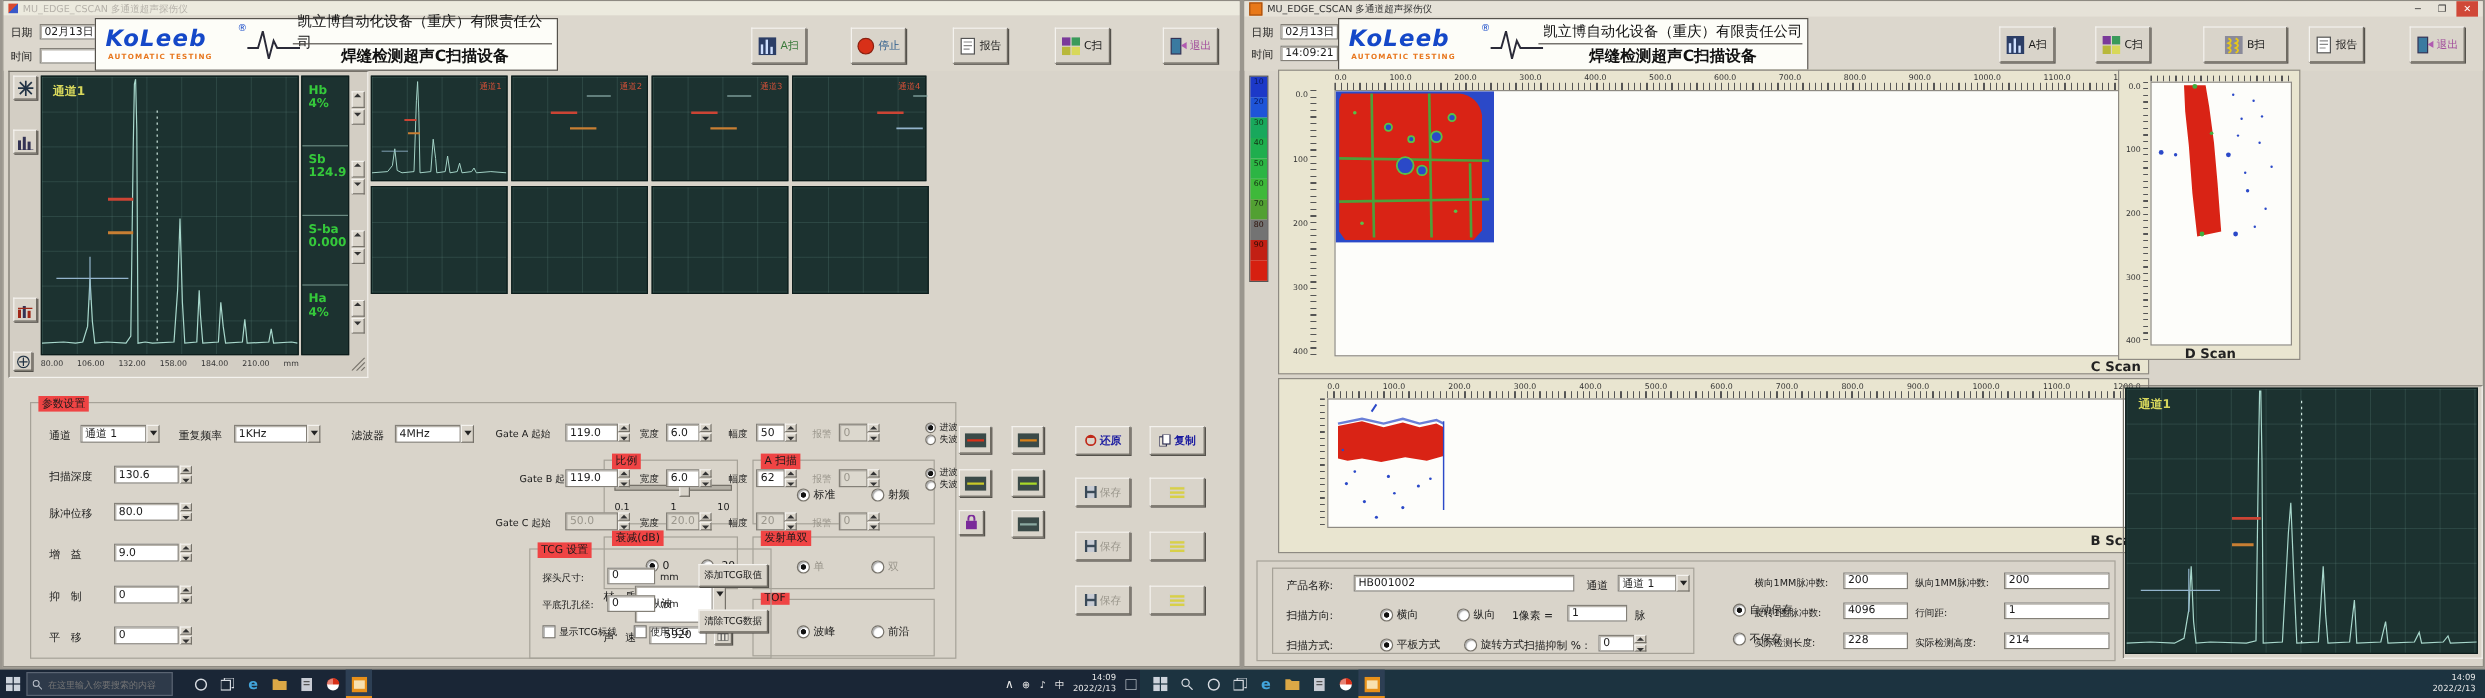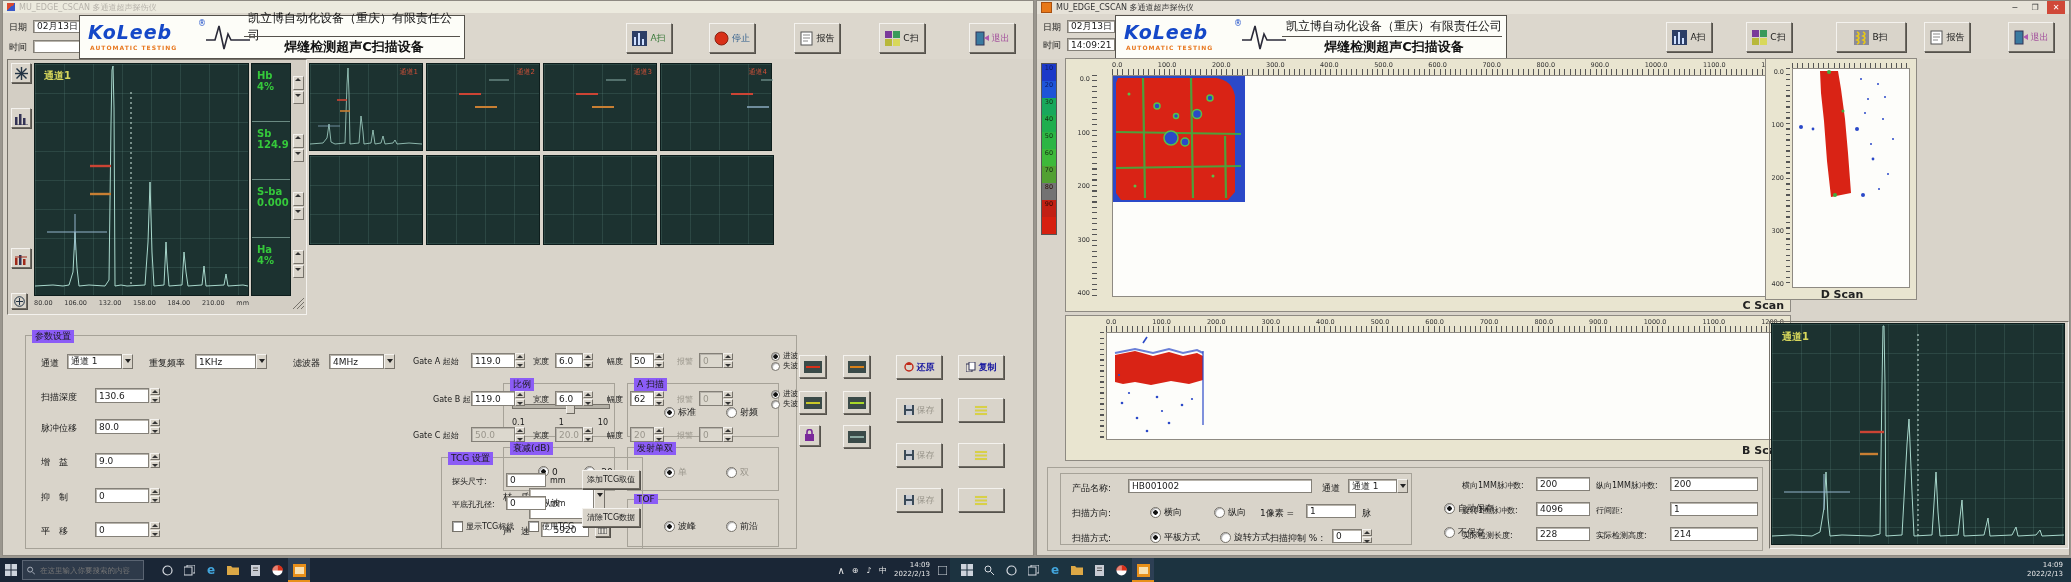--- a/index.html
+++ b/index.html
@@ -14,21 +14,21 @@
   .fld{background:#fff;border:1px solid #848078;box-shadow:inset 1px 1px 0 #b8b4ac;
        font-size:9px;display:flex;align-items:center;padding:0 3px;box-sizing:border-box;white-space:nowrap;overflow:hidden;}
   .fld.dis{background:#dcd8ce;color:#9a968c;}
   .cmbA{width:11px;box-sizing:border-box;background:#d9d4ca;border:1px solid;border-color:#f4f2ee #76726a #76726a #f4f2ee;position:relative;}
   .cmbA::after{content:"";position:absolute;left:2px;top:4px;border-left:3px solid transparent;border-right:3px solid transparent;border-top:4px solid #222;}
   .spin{width:10px;display:flex;flex-direction:column;gap:1px;box-sizing:border-box;}
   .sb{flex:1;background:#d9d4ca;border:1px solid;border-color:#f4f2ee #76726a #76726a #f4f2ee;position:relative;}
   .sb.up::after{content:"";position:absolute;left:1px;top:1px;border-left:3px solid transparent;border-right:3px solid transparent;border-bottom:3px solid #333;}
   .sb.dn::after{content:"";position:absolute;left:1px;top:2px;border-left:3px solid transparent;border-right:3px solid transparent;border-top:3px solid #333;}
   .grp{border:1px solid #a6a298;box-sizing:border-box;}
-  .leg{position:absolute;top:-6px;left:6px;background:#8b5cf6;padding:0 3px;font-size:9px;white-space:nowrap;}
+  .leg{position:absolute;top:-6px;left:6px;background:#ef4444;padding:0 3px;font-size:9px;white-space:nowrap;}
   .rad{display:flex;align-items:center;gap:3px;font-size:9px;white-space:nowrap;margin-left:20px;}
   .rad i{width:9px;height:9px;border-radius:50%;background:#fff;border:1px solid #76726a;box-shadow:inset 1px 1px 1px #aaa;flex:none;}
   .rad.on i{background:radial-gradient(circle,#111 0 2px,#fff 2.5px);}
   .rad.dis{color:#9a968c;}
   .chk{display:flex;align-items:center;gap:3px;font-size:8px;white-space:nowrap;}
   .chk i{width:9px;height:9px;background:#fff;border:1px solid #76726a;box-shadow:inset 1px 1px 0 #aaa;flex:none;}
   .btn{background:#d9d4ca;border:1px solid;border-color:#f4f2ee #6e6a62 #6e6a62 #f4f2ee;box-shadow:1px 1px 0 #55524c;
        display:flex;align-items:center;justify-content:center;gap:3px;font-size:9px;box-sizing:border-box;white-space:nowrap;}
   .btn.gray{color:#9a968c;}
   .teal{background:#1c3230;background-image:linear-gradient(rgba(130,180,168,.16) 1px,transparent 1px),

